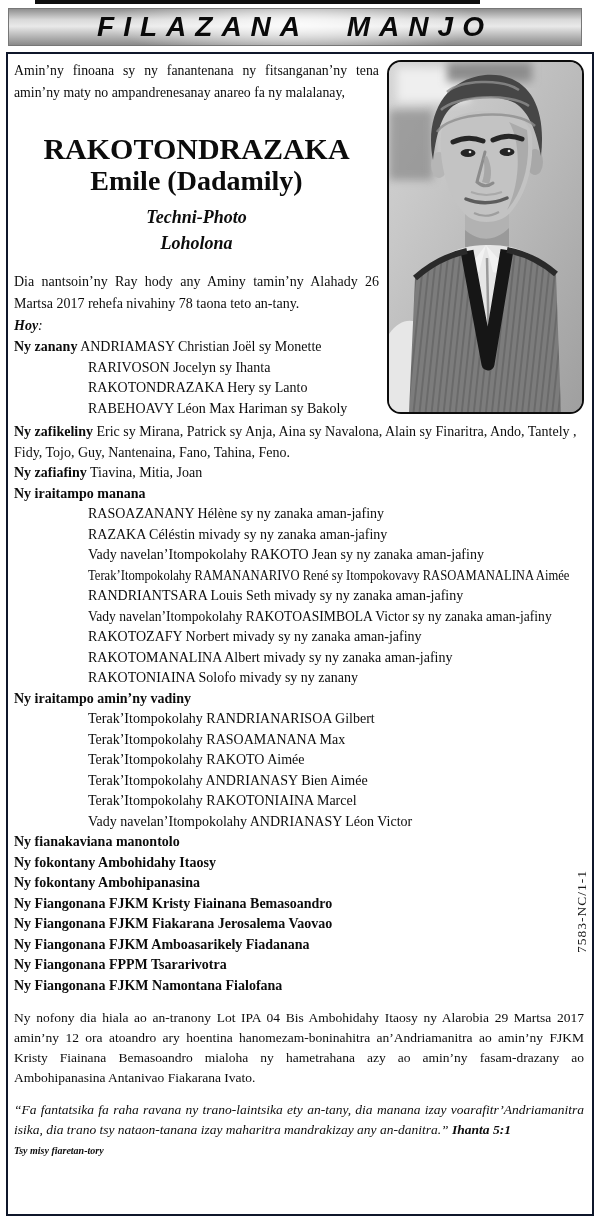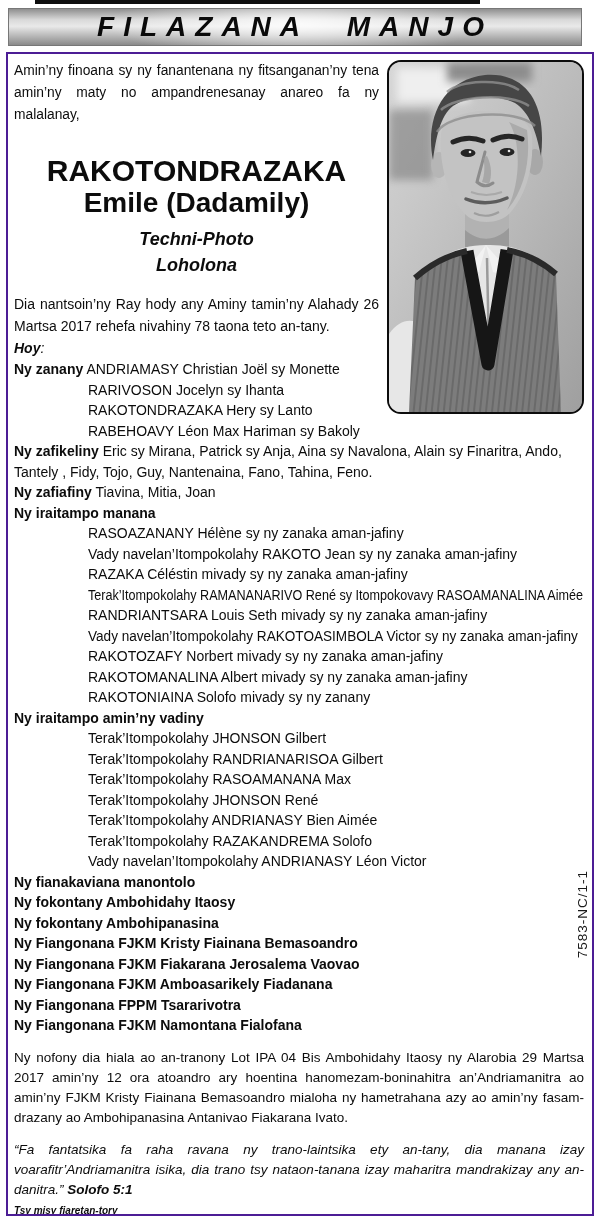--- a/index.html
+++ b/index.html
@@ -19,22 +19,22 @@
     border:1px solid #777;box-sizing:border-box;
     display:flex;align-items:center;justify-content:center;
   }
   .masthead-title{
     font-size:28px;font-weight:bold;font-style:italic;color:#0a0a0a;
     letter-spacing:9px;word-spacing:22px;white-space:nowrap;line-height:36px;
   }
   
   .notice-box{
     position:absolute;top:52px;left:6px;right:6px;bottom:6px;
-    border:2px solid #4c1d95;box-sizing:border-box;
-    padding:6px 8px 4px 6px;overflow:hidden;
+    border:2px solid #0f172a;box-sizing:border-box;
+    padding:6px 8px 4px 6px;overflow:hidden;font-family:Liberation Serif, serif;
   }
   .photo-frame{
     float:right;width:193px;height:350px;margin:0 0 8px 8px;
     border:2px solid #0c0c0c;border-radius:14px;overflow:hidden;background:#b9b9b9;
   }
   .photo-frame svg{display:block;width:100%;height:100%;}
   p{margin:0;}
   .intro{font-size:13.8px;line-height:22px;text-align:justify;}
   .name-block{margin-top:8px;text-align:center;}
   .surname{font-size:30px;line-height:32px;font-weight:bold;letter-spacing:0px;margin-top:29px;}
@@ -151,46 +151,45 @@
 
   <div class="family-list">
       <div class="fam-line"><span class="fam-label">Ny zanany</span> <span class="fam-text">ANDRIAMASY Christian Joël sy Monette</span></div>
       <div class="fam-line ind"><span class="fam-text">RARIVOSON Jocelyn sy Ihanta</span></div>
       <div class="fam-line ind"><span class="fam-text">RAKOTONDRAZAKA Hery sy Lanto</span></div>
       <div class="fam-line ind"><span class="fam-text">RABEHOAVY Léon Max Hariman sy Bakoly</span></div>
       <div class="fam-line clear"><span class="fam-label">Ny zafikeliny</span> <span class="fam-text">Eric sy Mirana, Patrick sy Anja, Aina sy Navalona, Alain sy Finaritra, Ando, Tantely , Fidy, Tojo, Guy, Nantenaina, Fano, Tahina, Feno.</span></div>
       <div class="fam-line"><span class="fam-label">Ny zafiafiny</span> <span class="fam-text">Tiavina, Mitia, Joan</span></div>
       <div class="fam-line"><span class="fam-label">Ny  iraitampo manana</span></div>
       <div class="fam-line ind"><span class="fam-text">RASOAZANANY Hélène sy ny zanaka aman-jafiny</span></div>
+      <div class="fam-line ind"><span class="fam-text">RAZAKA Céléstin mivady sy ny zanaka aman-jafiny</span></div>
       <div class="fam-line ind"><span class="fam-text">Vady navelan’Itompokolahy RAKOTO Jean sy ny zanaka aman-jafiny</span></div>
-      <div class="fam-line ind"><span class="fam-text">RAZAKA Céléstin mivady sy ny zanaka aman-jafiny</span></div>
       <div class="fam-line ind"><span class="fam-text" style="display: inline-block; white-space: nowrap; transform: scaleX(0.9); transform-origin: 0px 60%;">Terak’Itompokolahy RAMANANARIVO René sy Itompokovavy RASOAMANALINA Aimée</span></div>
       <div class="fam-line ind"><span class="fam-text">RANDRIANTSARA Louis Seth mivady sy ny zanaka aman-jafiny</span></div>
       <div class="fam-line ind"><span class="fam-text" style="display: inline-block; white-space: nowrap; transform: scaleX(0.97); transform-origin: 0px 60%;">Vady navelan’Itompokolahy RAKOTOASIMBOLA Victor sy ny zanaka aman-jafiny</span></div>
       <div class="fam-line ind"><span class="fam-text">RAKOTOZAFY Norbert mivady sy ny zanaka aman-jafiny</span></div>
       <div class="fam-line ind"><span class="fam-text">RAKOTOMANALINA Albert mivady sy ny zanaka aman-jafiny</span></div>
       <div class="fam-line ind"><span class="fam-text">RAKOTONIAINA Solofo mivady sy ny zanany</span></div>
       <div class="fam-line"><span class="fam-label">Ny iraitampo amin’ny vadiny</span></div>
-      <div class="fam-line ind"><span class="fam-text">Terak’Itompokolahy JHONSON Gilbert</span></div>
       <div class="fam-line ind"><span class="fam-text">Terak’Itompokolahy RANDRIANARISOA Gilbert</span></div>
       <div class="fam-line ind"><span class="fam-text">Terak’Itompokolahy RASOAMANANA Max</span></div>
-      <div class="fam-line ind"><span class="fam-text">Terak’Itompokolahy JHONSON René</span></div>
+      <div class="fam-line ind"><span class="fam-text">Terak’Itompokolahy RAKOTO Aimée</span></div>
       <div class="fam-line ind"><span class="fam-text">Terak’Itompokolahy ANDRIANASY Bien Aimée</span></div>
-      <div class="fam-line ind"><span class="fam-text">Terak’Itompokolahy RAZAKANDREMA Solofo</span></div>
+      <div class="fam-line ind"><span class="fam-text">Terak’Itompokolahy RAKOTONIAINA Marcel</span></div>
       <div class="fam-line ind"><span class="fam-text">Vady navelan’Itompokolahy ANDRIANASY Léon Victor</span></div>
       <div class="fam-line"><span class="fam-label">Ny fianakaviana manontolo</span></div>
       <div class="fam-line"><span class="fam-label">Ny fokontany Ambohidahy Itaosy</span></div>
       <div class="fam-line"><span class="fam-label">Ny fokontany Ambohipanasina</span></div>
       <div class="fam-line"><span class="fam-label">Ny Fiangonana FJKM Kristy Fiainana Bemasoandro</span></div>
       <div class="fam-line"><span class="fam-label">Ny Fiangonana FJKM Fiakarana Jerosalema Vaovao</span></div>
       <div class="fam-line"><span class="fam-label">Ny Fiangonana FJKM Amboasarikely Fiadanana</span></div>
       <div class="fam-line"><span class="fam-label">Ny Fiangonana FPPM Tsararivotra</span></div>
       <div class="fam-line"><span class="fam-label">Ny Fiangonana FJKM Namontana Fialofana</span></div>
     </div>
 
   <p class="funeral">Ny nofony dia hiala ao an-tranony Lot IPA 04 Bis Ambohidahy Itaosy ny Alarobia 29 Martsa 2017 amin’ny 12 ora atoandro ary hoentina hanomezam-boninahitra an’Andriamanitra ao amin’ny FJKM Kristy Fiainana Bemasoandro  mialoha ny hametrahana azy ao amin’ny fasam-drazany ao Ambohipanasina Antanivao Fiakarana Ivato.</p>
 
-  <p class="quote"><span>“Fa fantatsika fa raha ravana ny trano-laintsika ety an-tany, dia manana izay voarafitr’Andriamanitra isika, dia trano tsy nataon-tanana izay maharitra mandrakizay any an-danitra.”</span> <span class="quote-ref">Solofo 5:1</span></p>
+  <p class="quote"><span>“Fa fantatsika fa raha ravana ny trano-laintsika ety an-tany, dia manana izay voarafitr’Andriamanitra isika, dia trano tsy nataon-tanana izay maharitra mandrakizay any an-danitra.”</span> <span class="quote-ref">Ihanta 5:1</span></p>
 
   <p class="closing">Tsy misy fiaretan-tory</p>
 
   <div class="ref-number">7583-NC/1-1</div>
 </div>
 
 </body></html>

